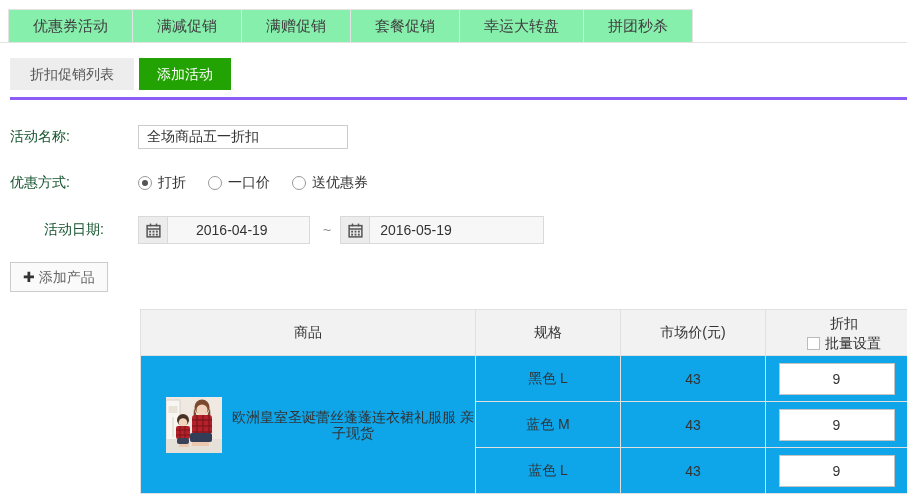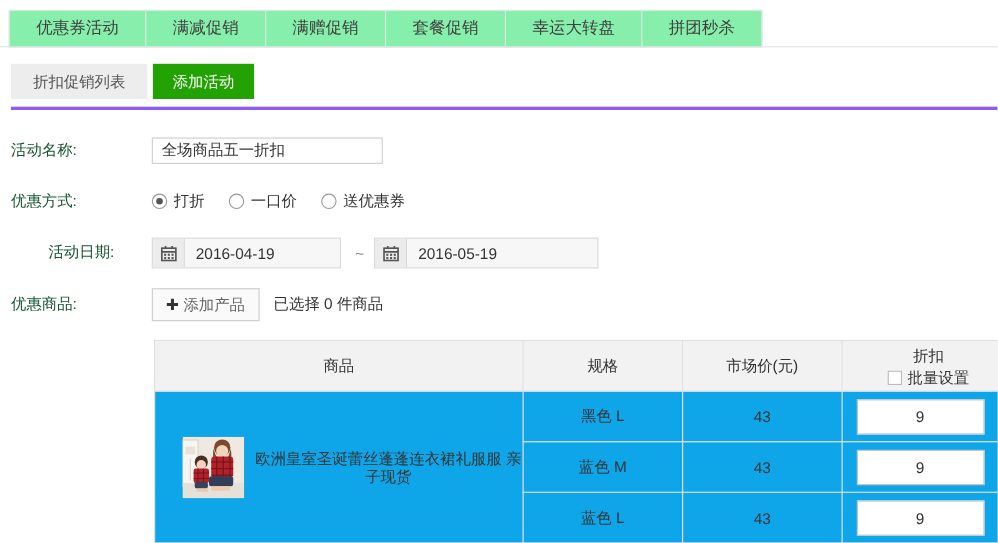--- a/index.html
+++ b/index.html
@@ -67,21 +67,21 @@
     content:""; position:absolute; left:3px; top:3px; width:6px; height:6px;
     border-radius:50%; background:#555;
   }
 
   .datebox { display:inline-flex; align-items:stretch; height:28px; border:1px solid #d9d9d9; background:#f7f7f7; }
   .datebox .addon {
     width:29px; background:#ececec; border-right:1px solid #d9d9d9;
     display:flex; align-items:center; justify-content:center; cursor:pointer;
   }
   .datebox .dval { line-height:26px; padding-left:10px; color:#333; }
-  .db-start { width:172px; }
+  .db-start { width:172px;gap:18px; }
   .db-end { width:204px; }
   .tilde { margin:0 9px 0 13px; color:#888; }
 
   .btn-add {
     height:30px; line-height:28px; padding:0 12px;
     border:1px solid #ccc; background:#fafafa; color:#666; cursor:pointer;
     display:inline-flex; align-items:center;
   }
   .btn-add .plus { color:#333; font-size:14px; margin-right:4px; }
   .sel-count { margin-left:13px; color:#333; }
@@ -184,26 +184,24 @@
         <rect x="3.4" y="11.4" width="2" height="2" fill="#555"></rect>
           <rect x="7" y="11.4" width="2" height="2" fill="#555"></rect>
           <rect x="10.6" y="11.4" width="2" height="2" fill="#555"></rect>
       </svg>
     </span>
     <span class="dval">2016-05-19</span>
   </div>
 </div>
 
 <div class="frow r-product">
-  <div class="flabel">优惠商品:</div>
   <div class="btn-add">
     <span class="plus">✚</span>
     <span>添加产品</span>
   </div>
-  <span class="sel-count">已选择 0 件商品</span>
 </div>
 
 <table class="goods">
   <colgroup>
     <col class="col-product">
       <col class="col-spec">
       <col class="col-price">
       <col class="col-disc">
   </colgroup>
   <thead>

